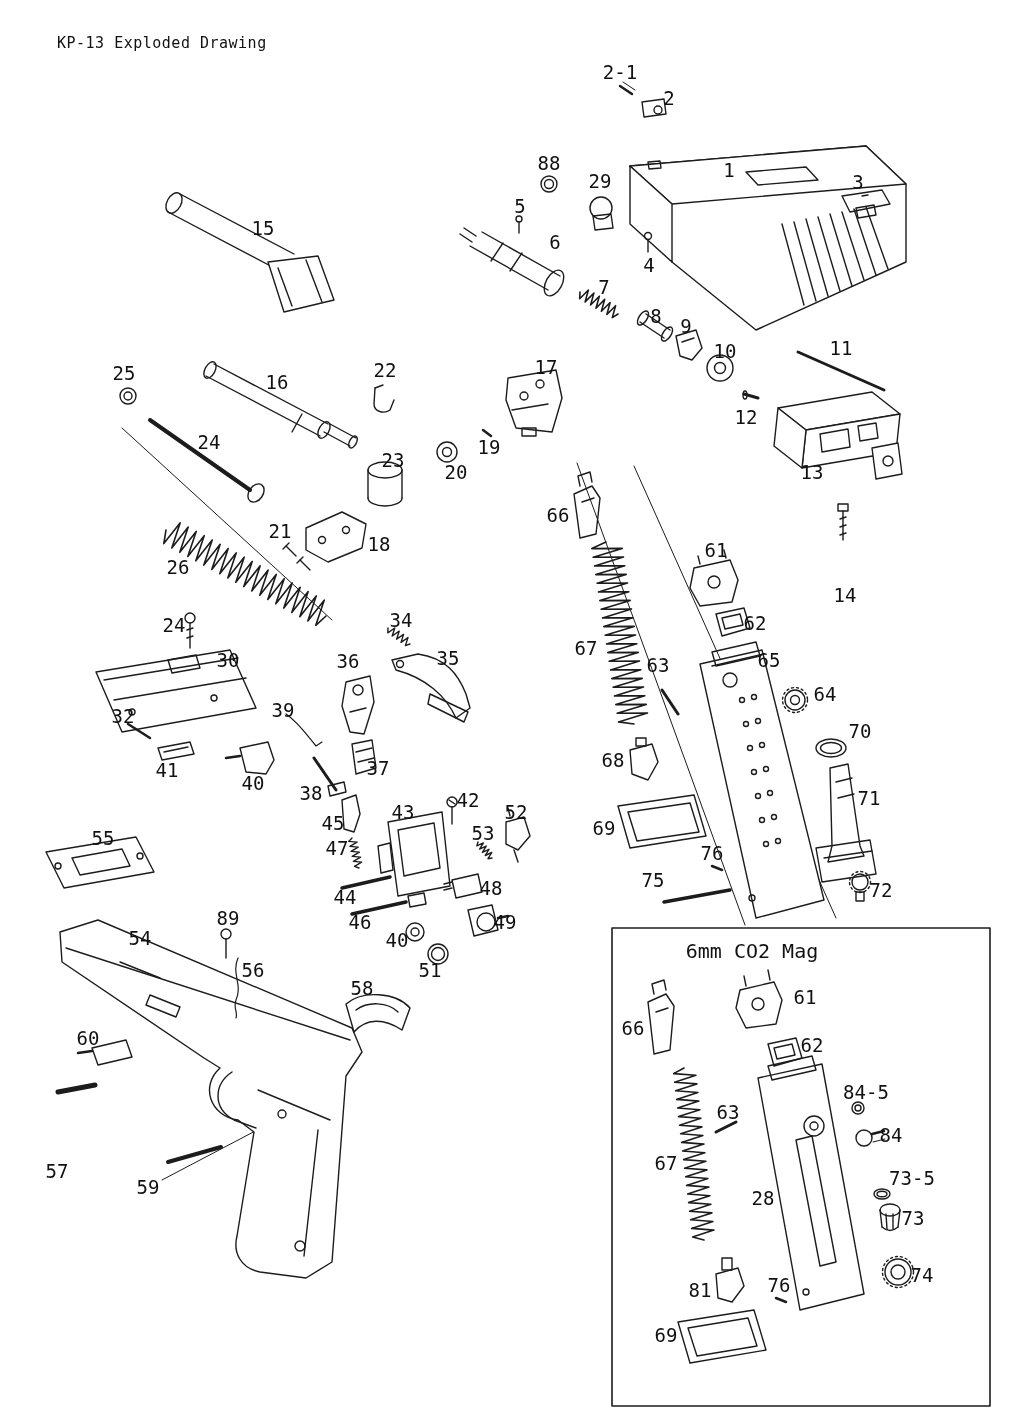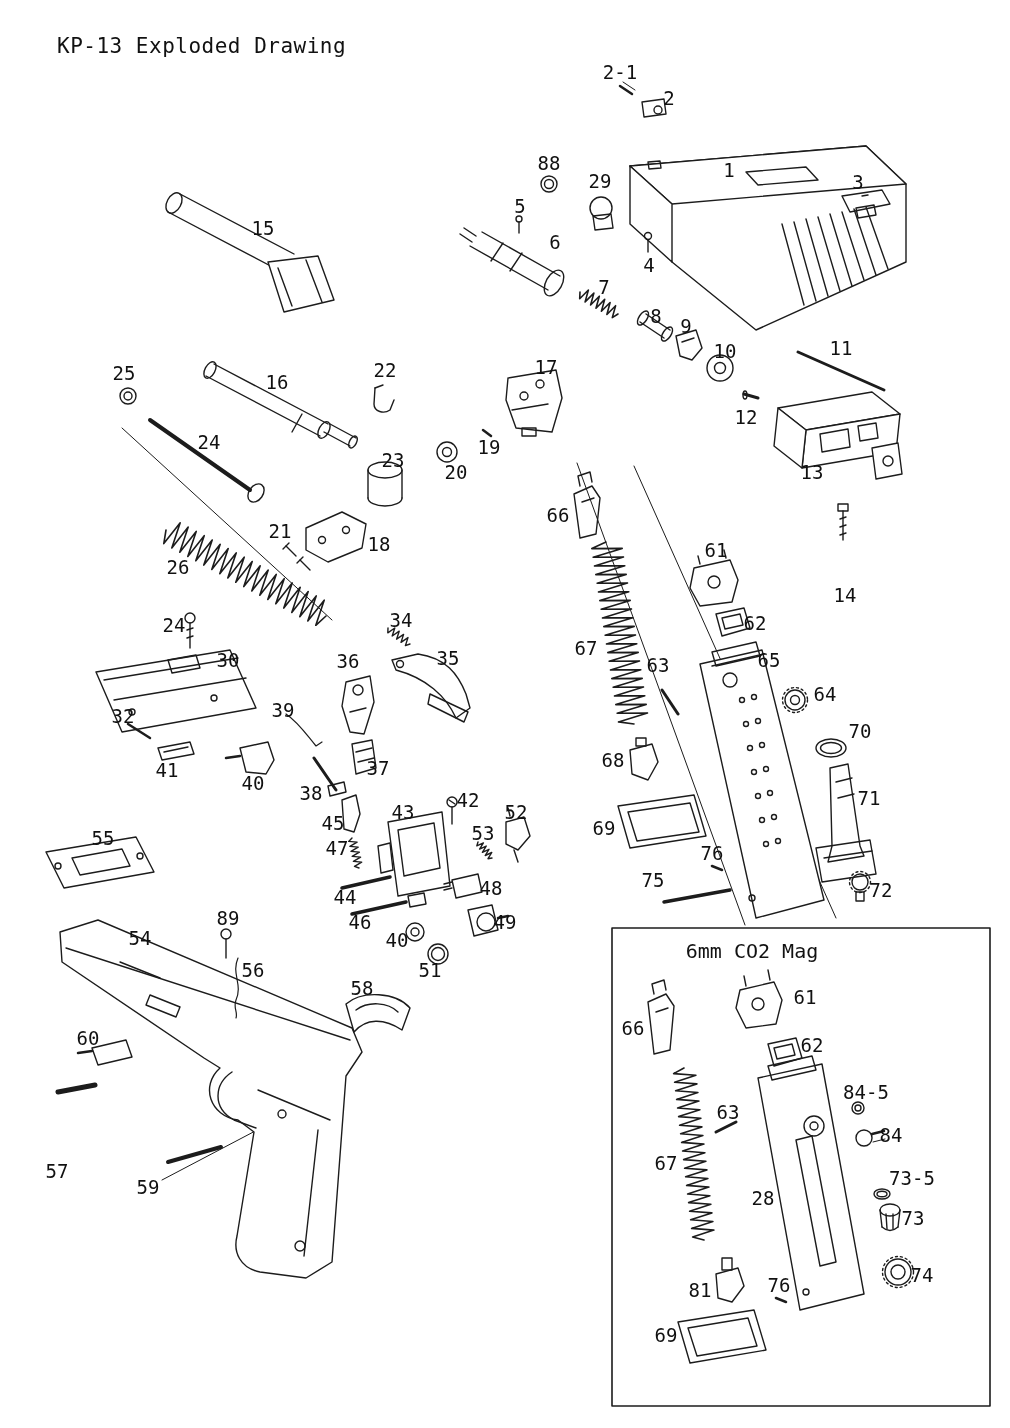--- a/index.html
+++ b/index.html
@@ -1,19 +1,19 @@
 <!DOCTYPE html>
 <html><head>
 <meta charset="utf-8">
 <style>
   html,body{margin:0;padding:0;background:#ffffff;}
   .stage{position:relative;width:1010px;height:1428px;background:#ffffff;overflow:hidden;
          font-family:"DejaVu Sans Mono","Liberation Mono",monospace;color:#111;}
   .stage svg{position:absolute;left:0;top:0;}
-  .page-title{position:absolute;left:57px;top:34px;font-size:21px;letter-spacing:0.5px;white-space:nowrap;}
+  .page-title{position:absolute;left:57px;top:34px;font-size:15px;letter-spacing:0.5px;white-space:nowrap;}
   .inset-title{position:absolute;transform:translate(-50%,-50%);font-size:20px;white-space:nowrap;}
   .label-layer{position:absolute;left:0;top:0;width:100%;height:100%;}
   .part-label{position:absolute;transform:translate(-50%,-50%);font-size:19px;line-height:1;white-space:nowrap;}
 </style>
 </head>
 <body>
 
 <div class="stage">
 
 <svg width="1010" height="1428" viewBox="0 0 1010 1428" xmlns="http://www.w3.org/2000/svg">

